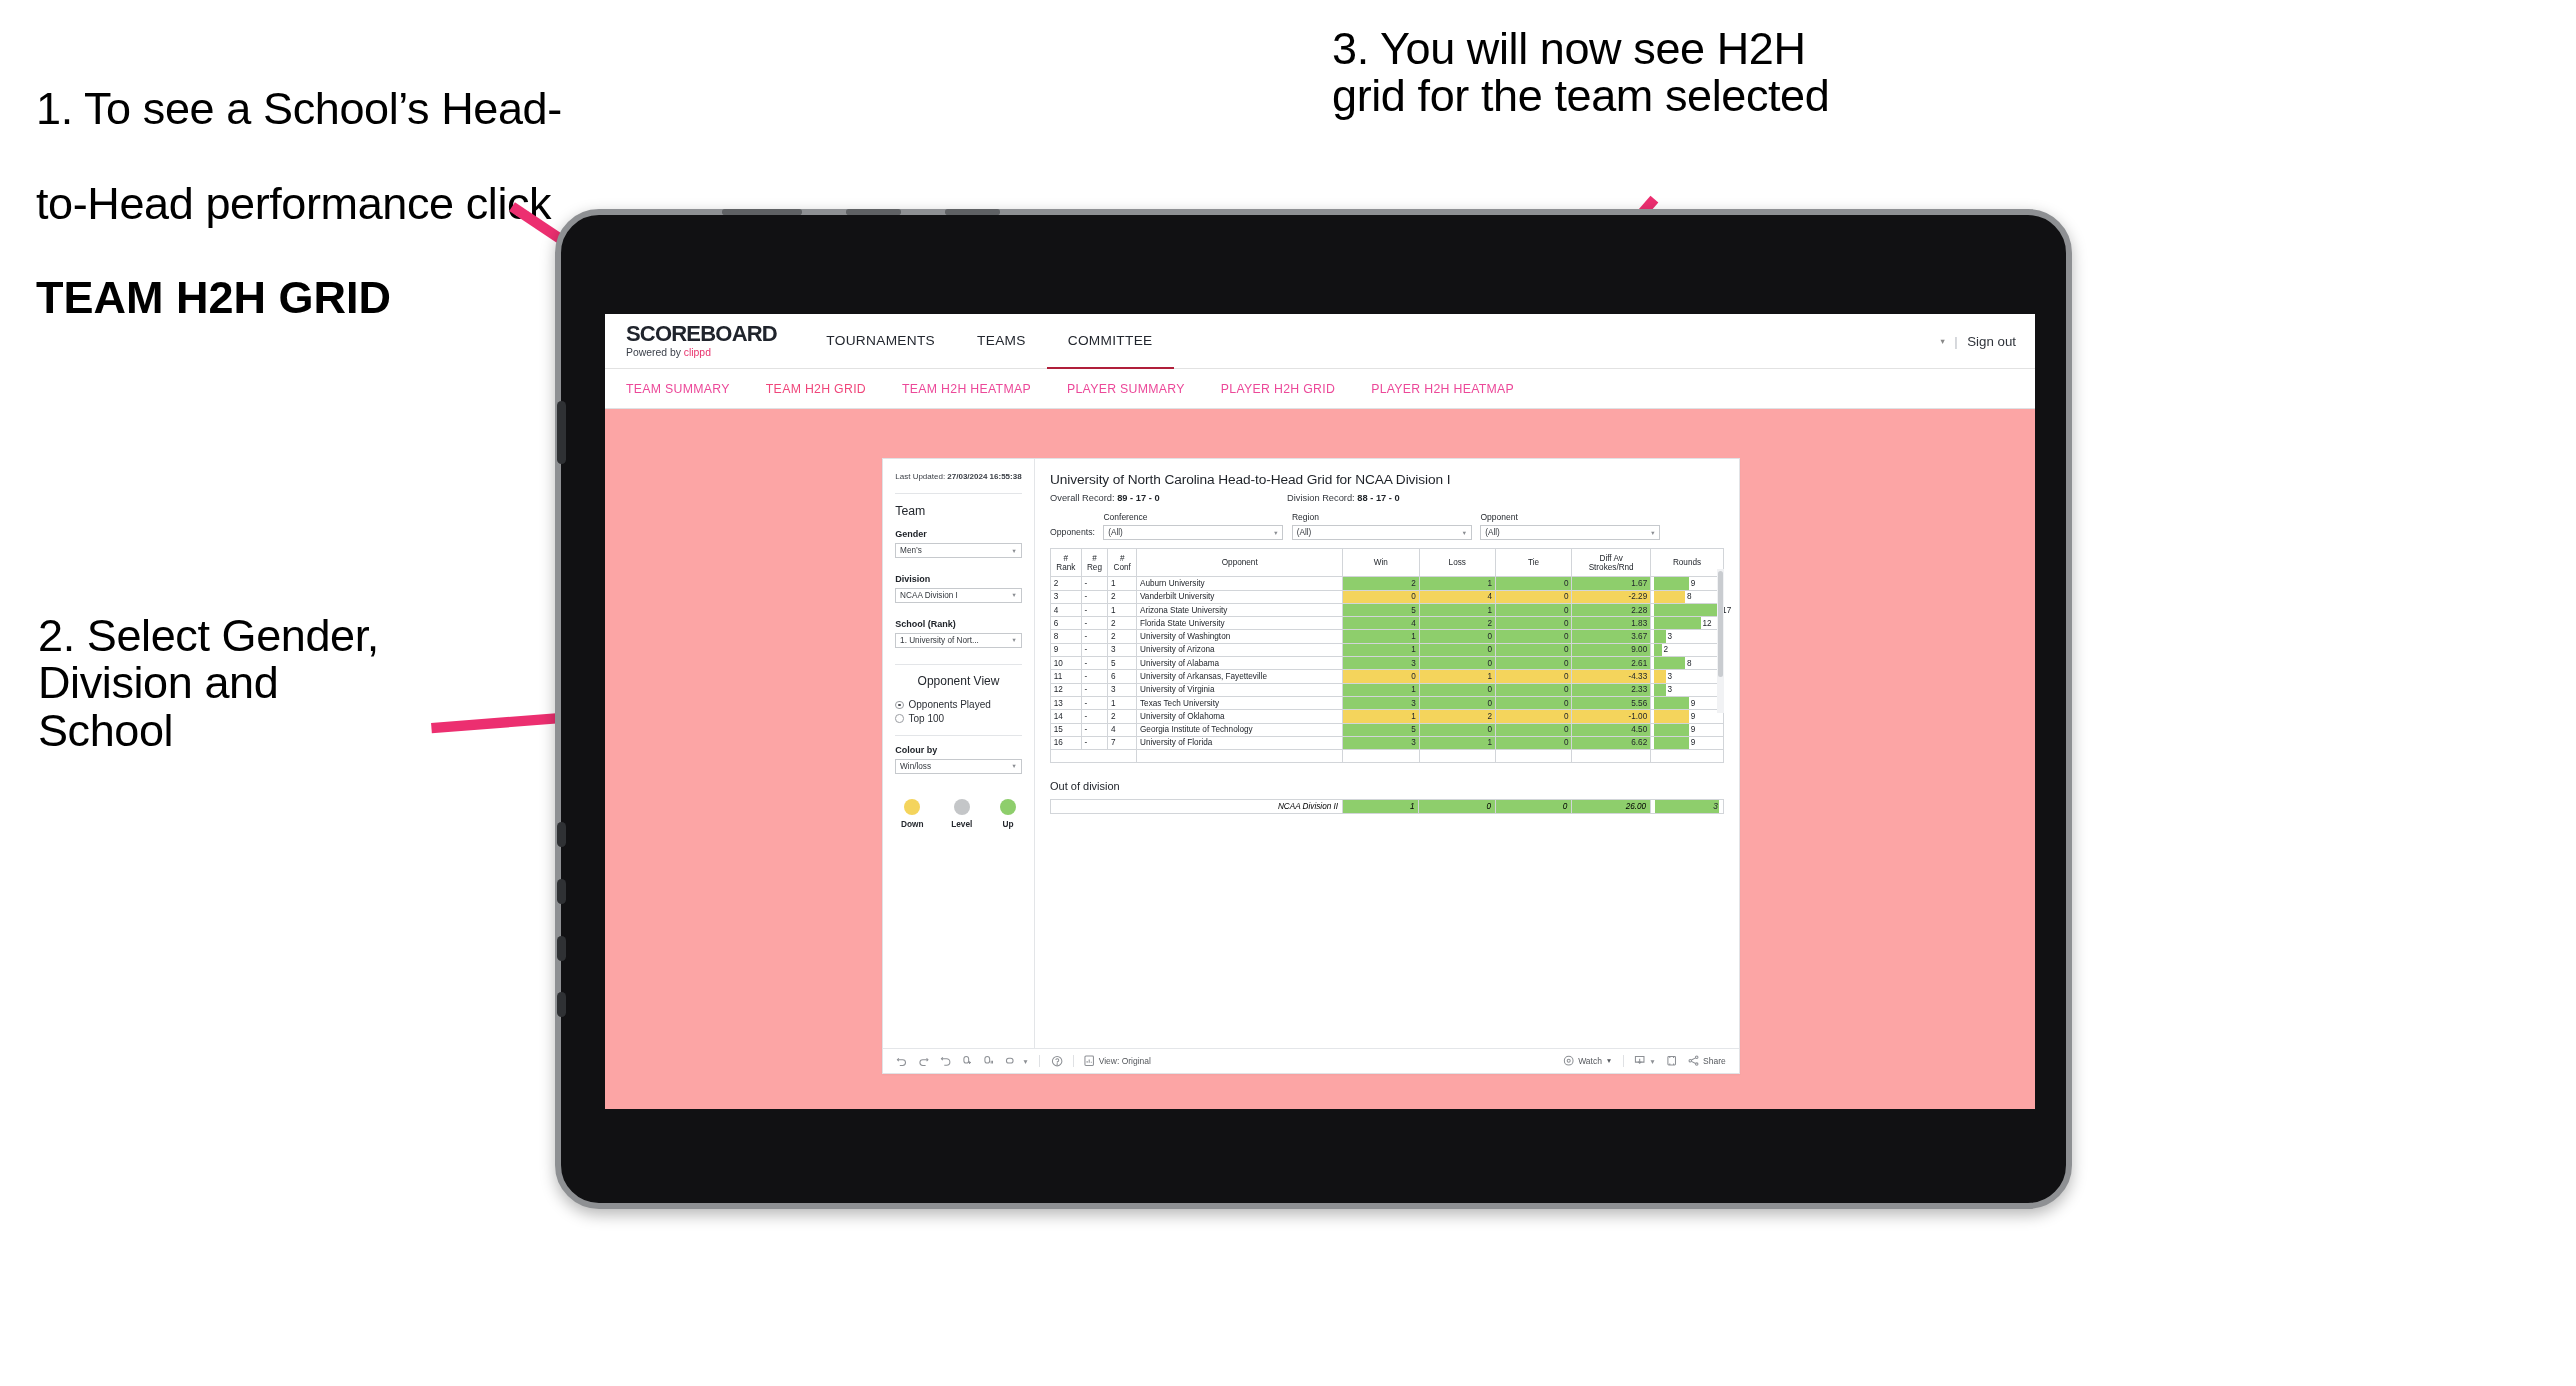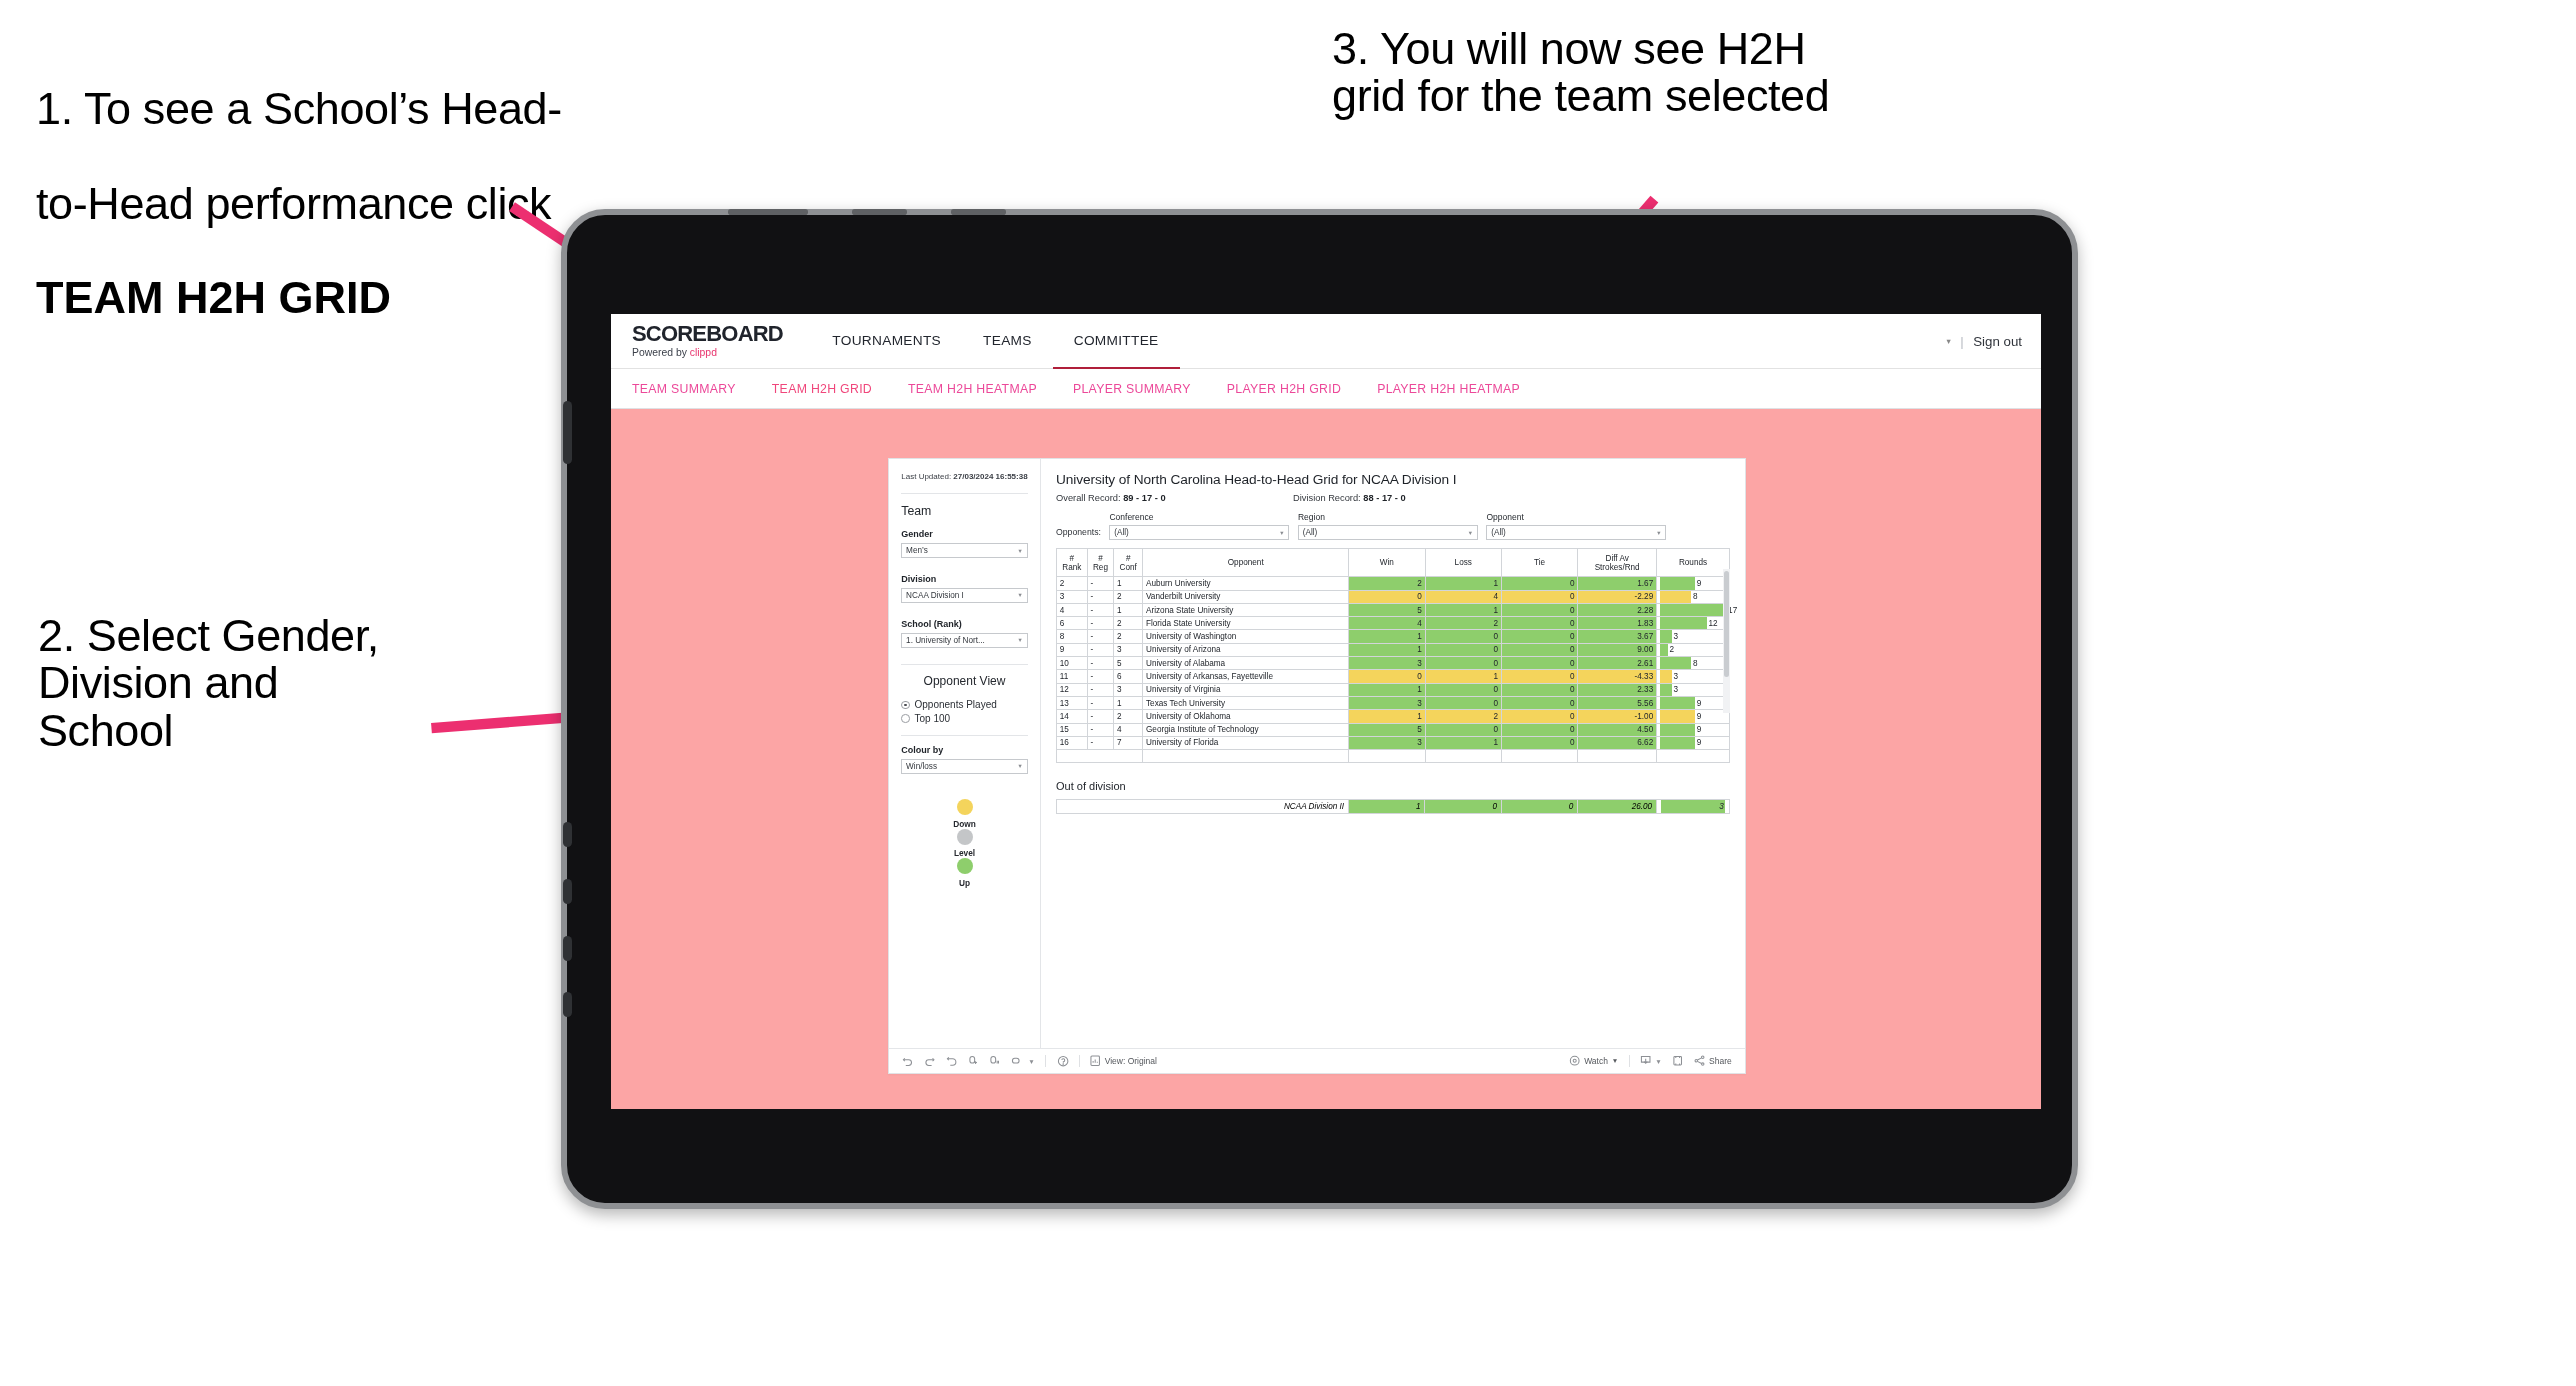--- a/index.html
+++ b/index.html
@@ -30,21 +30,20 @@
 
   
   #tablet {
     position: absolute;
     left: 555px; top: 209px;
     width: 1517px; height: 1000px;
     background: #111113;
     border-radius: 44px;
     border: 6.6px solid #8e9093;
     box-shadow: 0 5.7px 15px rgba(0,0,0,0.28);
-    margin-left: 6px;
   }
   #tablet .top-btns {
     position: absolute; top: -5.7px; left: 161px; width: 313px; height: 5.7px;
     display: flex; gap: 44px;
   }
   #tablet .top-btns i { display:block; height:5.7px; background:#5f6164; border-radius:2.8px; }
   #tablet .top-btns i:nth-child(1){ width: 80px; }
   #tablet .top-btns i:nth-child(2){ width: 55px; }
   #tablet .top-btns i:nth-child(3){ width: 55px; }
   .side-dot { position:absolute; left:-3.8px; width:8.5px; background:#2f3134; border-radius:4.7px; }
@@ -138,21 +137,21 @@
   .sel .caret { font-size: 5.7px; color:#8a8d92; }
   .radio-row { display:flex; align-items:center; gap:4.7px; margin: 2.8px 0; font-size:10px; color:#2b2f35; }
   .radio {
     width: 8.5px; height: 8.5px; border-radius: 50%;
     border: 0.9px solid #9a9da2; background:#fff; position: relative; flex: none;
   }
   .radio.on::after {
     content:""; position:absolute; left:1.9px; top:1.9px; width:2.8px; height:2.8px;
     border-radius:50%; background:#4a4d52;
   }
-  .legend { display:flex; justify-content:space-between; margin-top: 25px; padding: 0 5.7px; flex-direction: column; }
+  .legend { display:flex; justify-content:space-between; margin-top: 25px; padding: 0 5.7px; }
   .legend .item { text-align:center; }
   .legend .dot { width: 16px; height: 16px; border-radius: 50%; margin: 0 auto 3.8px; }
   .legend .cap { font-size: 8.3px; font-weight: bold; color:#26292f; }
 
   
   .viz-main { flex:1; padding: 13.3px 15px 0 15px; display:flex; flex-direction: column; min-width:0; }
   .viz-title { font-size: 13.7px; color:#1e2228; letter-spacing:-0.1px; }
   .records { display:flex; margin-top: 5.7px; font-size: 9.3px; color:#33373d; }
   .records .r1 { width: 237px; }
   .records b { font-weight: bold; color:#1f2328; }

